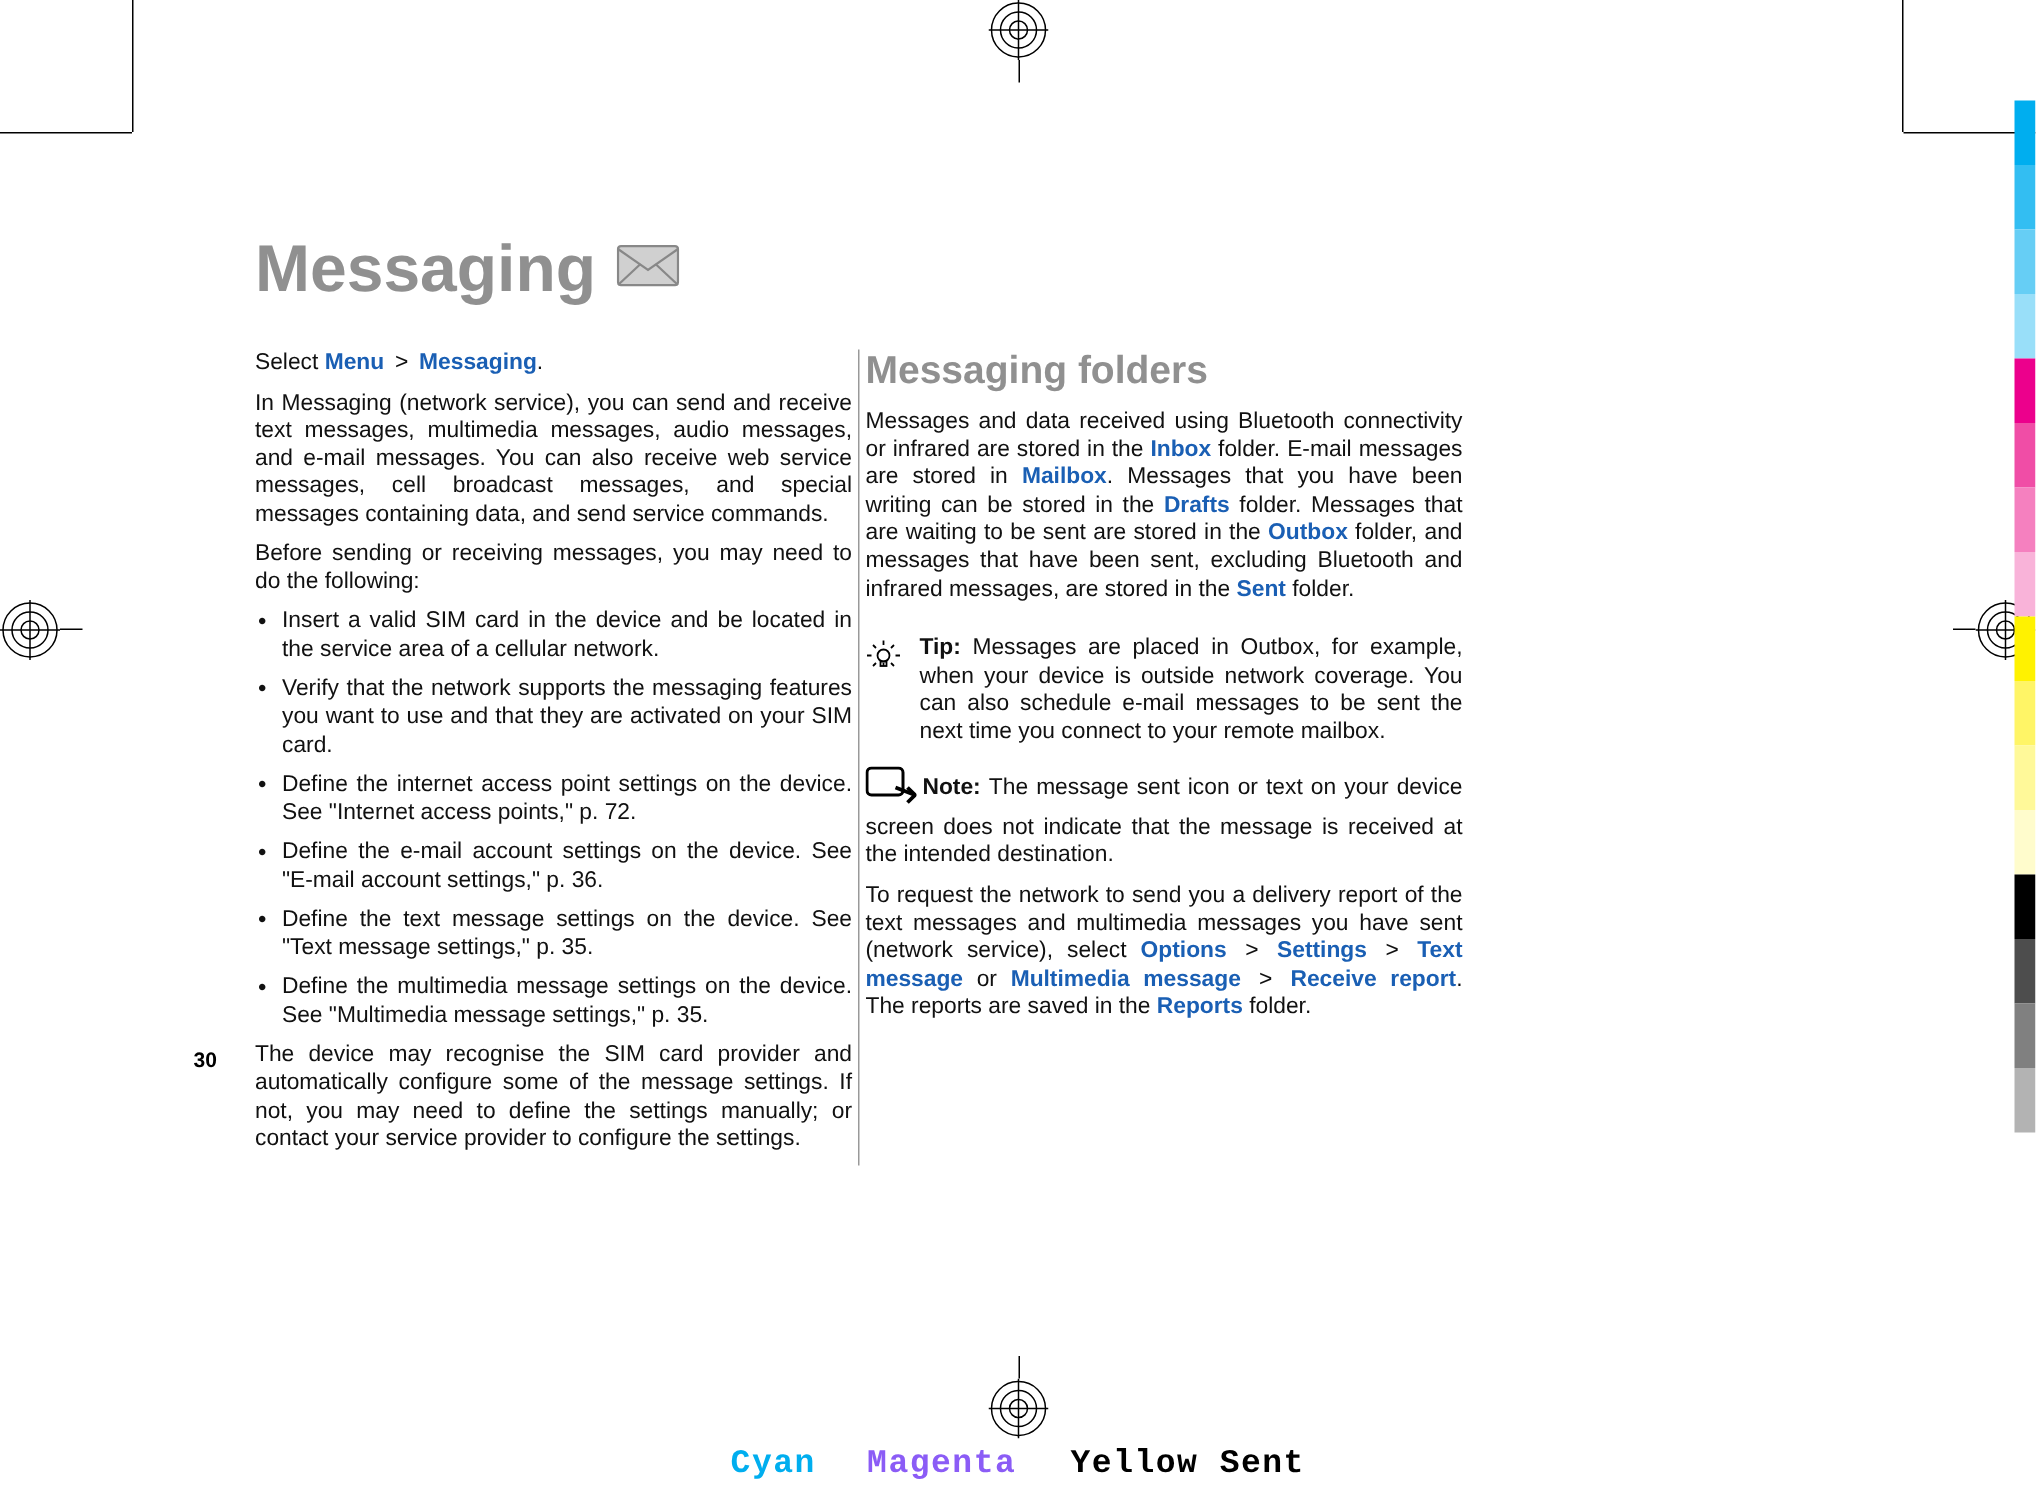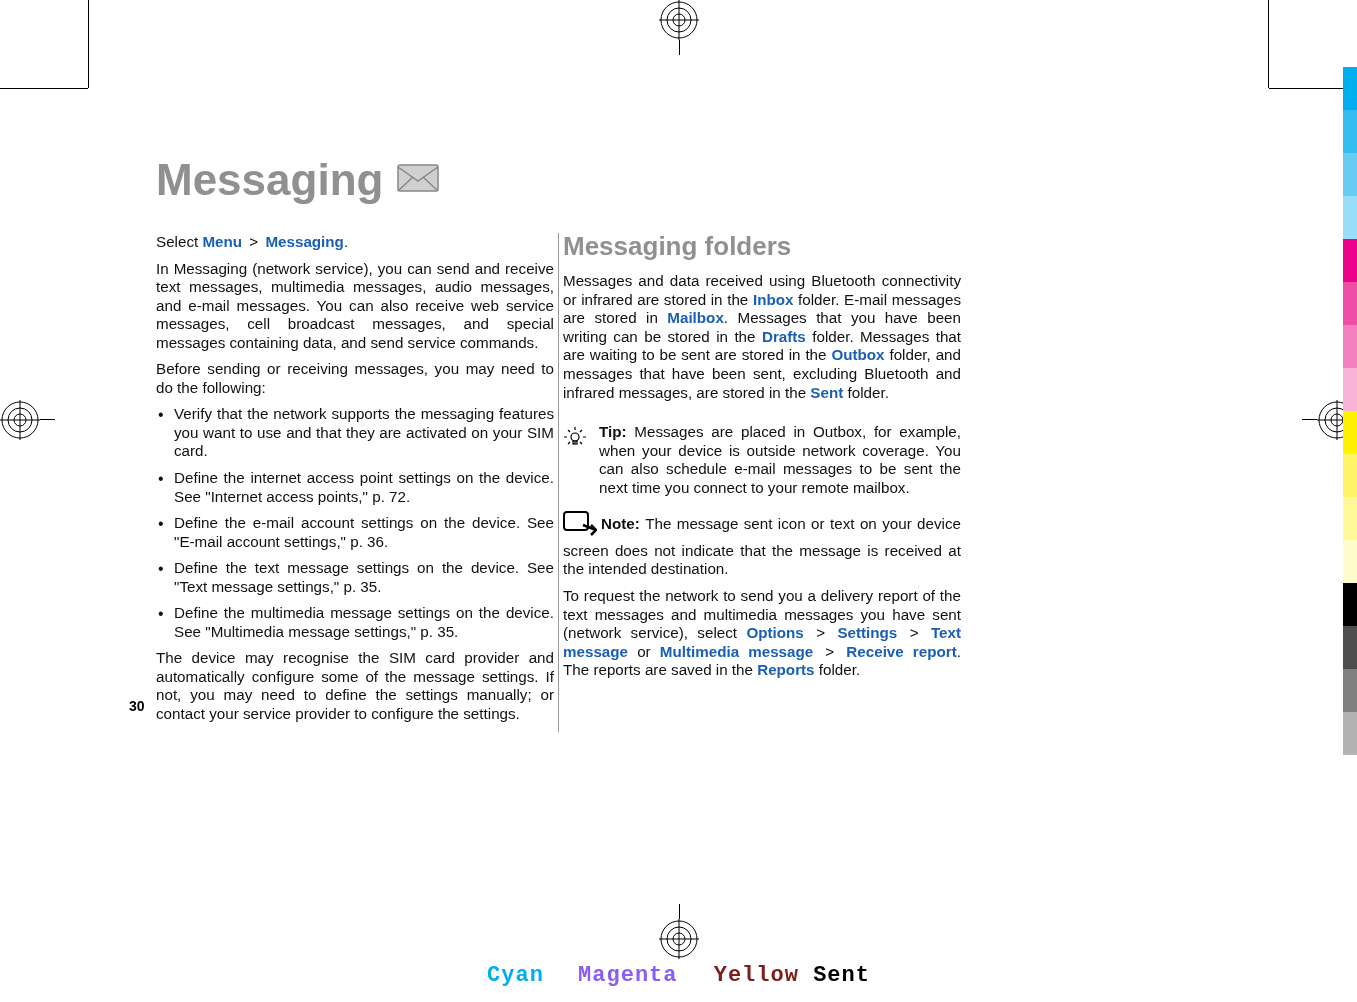--- a/index.html
+++ b/index.html
@@ -44,21 +44,21 @@
     width: 14px;
   }
   .swatch {
     height: 43px;
     width: 14px;
   }
 
   .content {
     position: absolute;
     top: 155px;
-    left: 156px;
+    left: 170px;
     width: 845px;
   }
   h1.chapter {
     font-size: 44px;
     font-weight: bold;
     color: #909090;
     margin: 0 0 28px 0;
     display: flex;
     align-items: center;
     gap: 14px;
@@ -135,21 +135,21 @@
     bottom: 14px;
     left: 50%;
     transform: translateX(-50%);
     font-family: "Courier New", monospace;
     font-size: 22px;
     font-weight: bold;
     letter-spacing: 1px;
   }
   .cmyk .c { color: #00AEEF; }
   .cmyk .m { color: #8b5cf6; margin-left: 20px; }
-  .cmyk .y { color: #7f1d1d; margin-left: 22px; }
+  .cmyk .y { color: #000000; margin-left: 22px; }
   .cmyk .k { color: #000; }
 </style>
 </head>
 <body>
 
 <div class="crop-line-h crop-tl-h"></div>
 <div class="crop-line-v crop-tl-v"></div>
 <div class="crop-line-h crop-tr-h"></div>
 <div class="crop-line-v crop-tr-v"></div>
 
@@ -229,20 +229,21 @@
 
   <div class="columns">
 
     <div class="col">
       <p>
         <span>Select </span><span class="menu-link">Menu</span><span class="gt"> &gt; </span><span class="menu-link">Messaging</span><span>.</span>
       </p>
       <p>In Messaging (network service), you can send and receive text messages, multimedia messages, audio messages, and e-mail messages. You can also receive web service messages, cell broadcast messages, and special messages containing data, and send service commands.</p>
       <p>Before sending or receiving messages, you may need to do the following:</p>
       <ul class="bullets" id="bullet-list">
+          <li>Insert a valid SIM card in the device and be located in the service area of a cellular network.</li>
           <li>Verify that the network supports the messaging features you want to use and that they are activated on your SIM card.</li>
           <li>Define the internet access point settings on the device. See "Internet access points," p. 72.</li>
           <li>Define the e-mail account settings on the device. See "E-mail account settings," p. 36.</li>
           <li>Define the text message settings on the device. See "Text message settings," p. 35.</li>
           <li>Define the multimedia message settings on the device. See "Multimedia message settings," p. 35.</li>
         </ul>
       <p>The device may recognise the SIM card provider and automatically configure some of the message settings. If not, you may need to define the settings manually; or contact your service provider to configure the settings.</p>
     </div>
 
     <div class="divider"></div>

